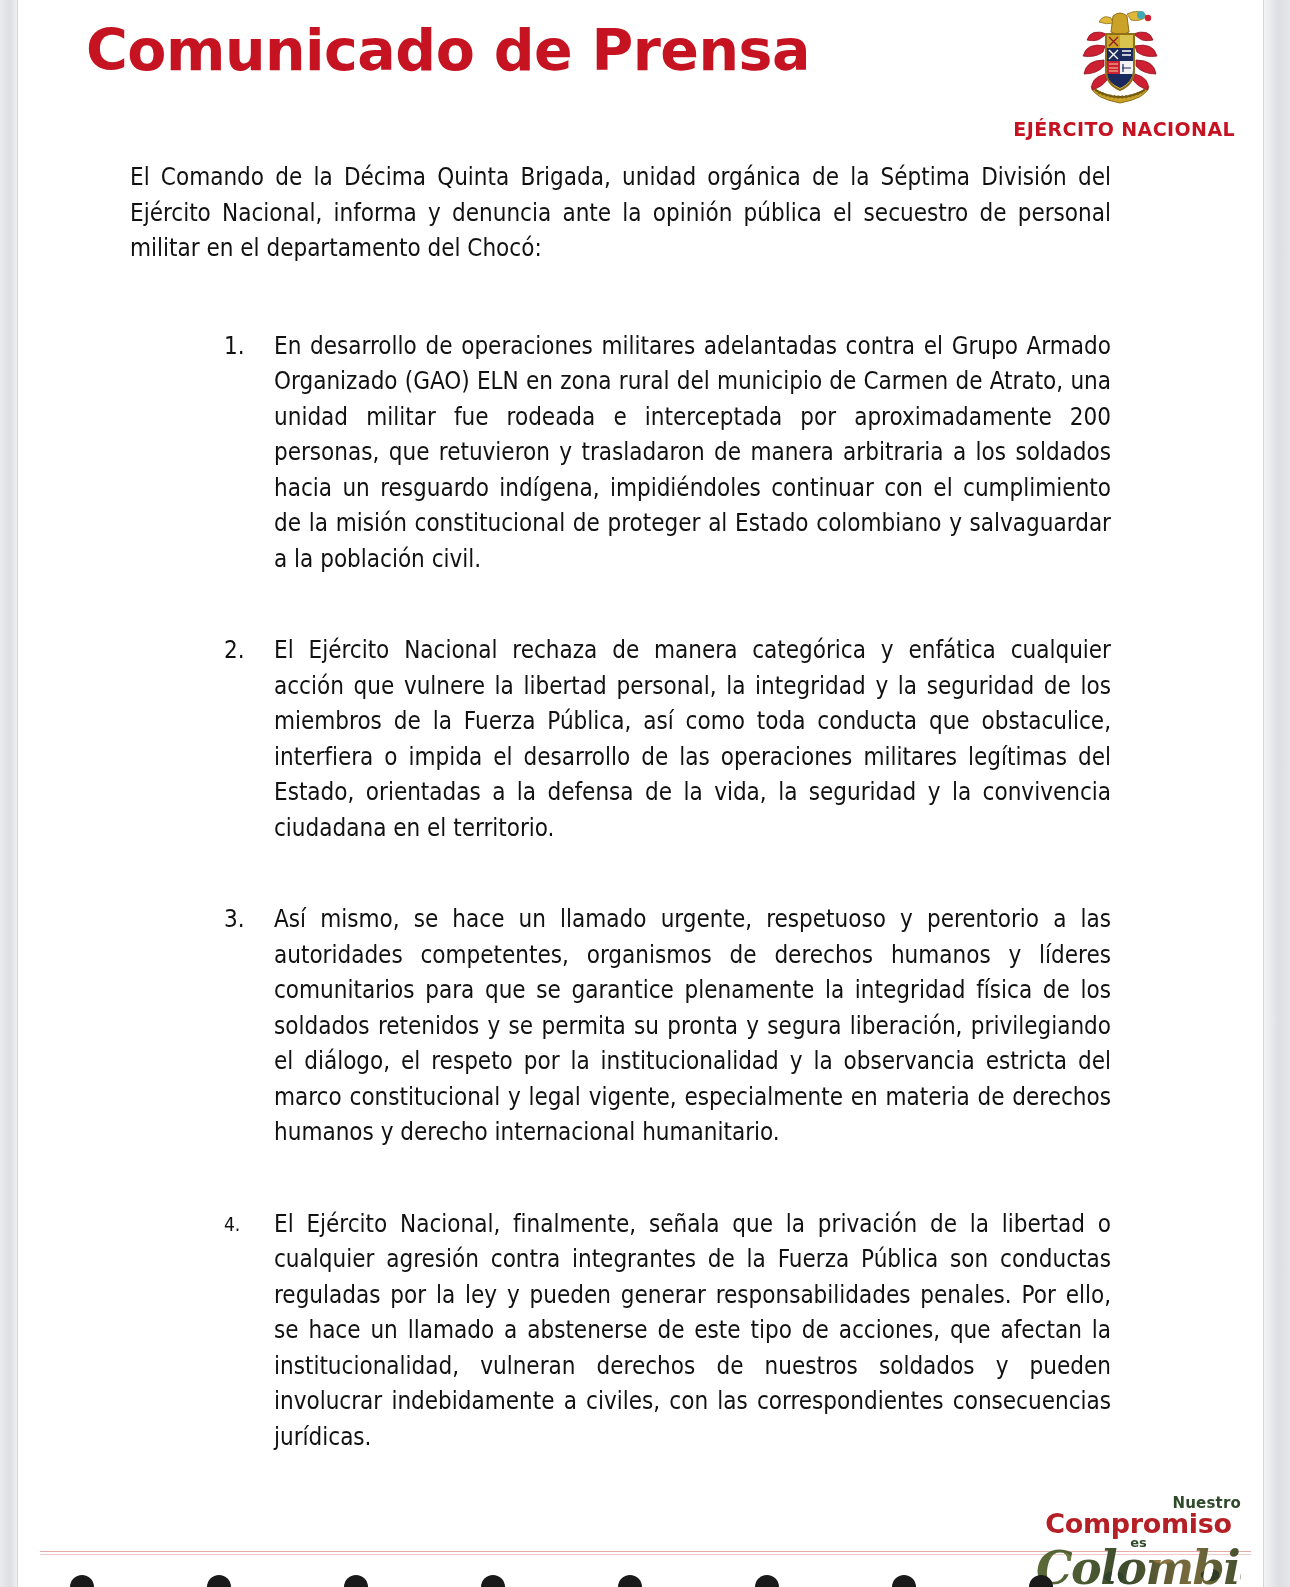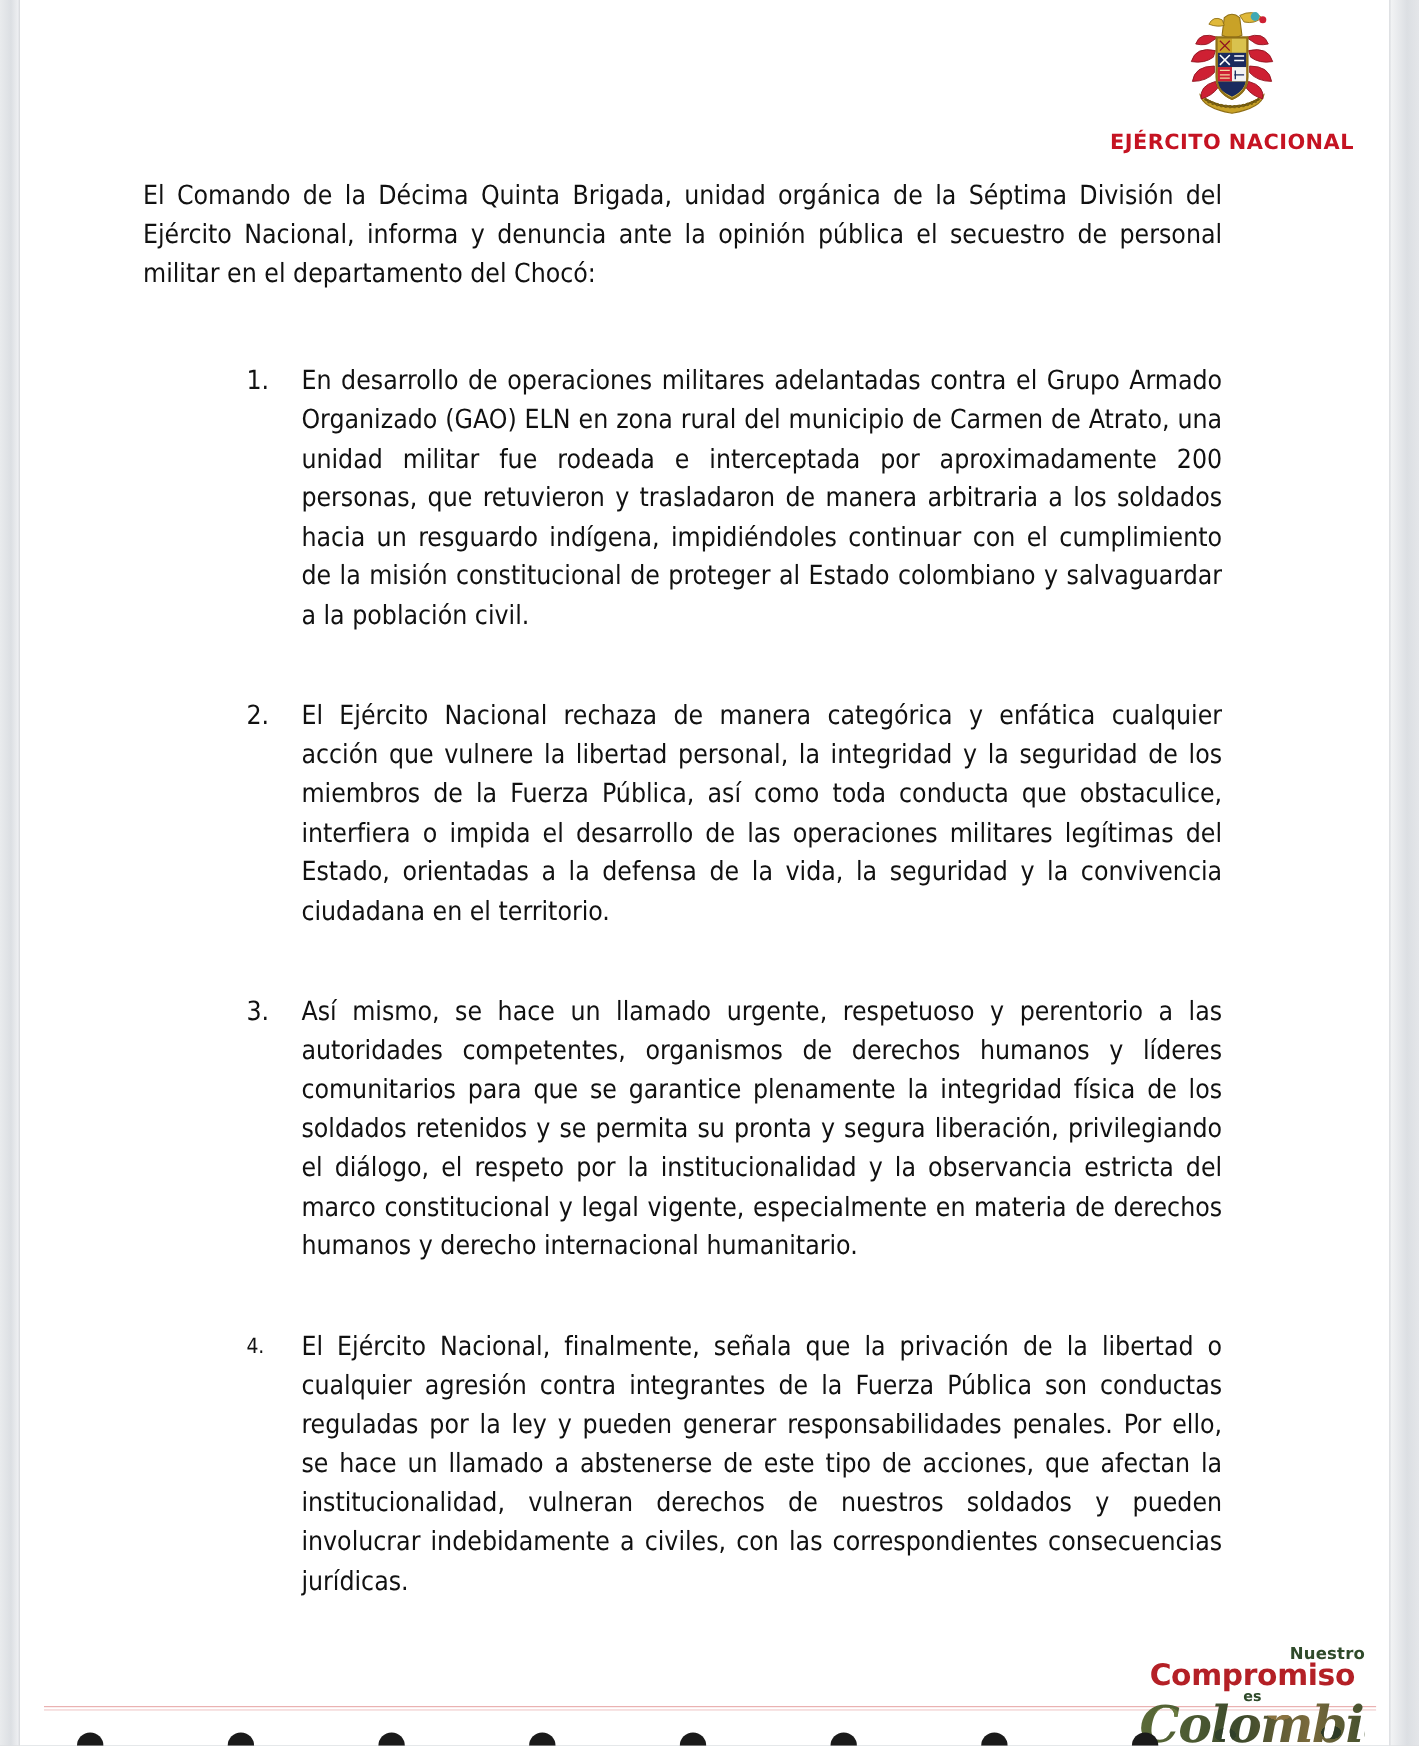--- a/index.html
+++ b/index.html
@@ -68,21 +68,21 @@
     letter-spacing: 0.2px;
   }
   .meta div { white-space: nowrap; }
 
   
   .crest-block {
     position: absolute;
     right: 28px;
     top: 8px;
     width: 230px;
-    text-align: center;
+    text-align: right;
   }
   .crest-svg { display: block; margin: 0 auto; }
   .crest-caption {
     margin-top: 2px;
     font-family: "DejaVu Sans", sans-serif;
     font-weight: 700;
     font-size: 19px;
     letter-spacing: 0.4px;
     color: #C51322;
     white-space: nowrap;
@@ -260,20 +260,21 @@
 
 <div class="screen">
 
   <div class="gutter-l"></div>
   <div class="gutter-r"></div>
 
   <div class="page-sheet">
 
     <div class="masthead">
 
+      <h1 class="title">Comunicado de Prensa</h1>
 
 
       <div class="crest-block">
         <span>
           <svg class="crest-svg" width="118" height="108" viewBox="0 0 118 108" aria-hidden="true">
 
             <path d="M30 78 Q59 100 88 78 Q86 90 59 95 Q32 90 30 78 Z" fill="#C9A227" stroke="#8f6f16" stroke-width="1"></path>
             <path d="M34 82 Q59 96 84 82" fill="none" stroke="#6b5310" stroke-width="2"></path>
 
             <g fill="#CE2033" stroke="#8d1420" stroke-width="0.8">

